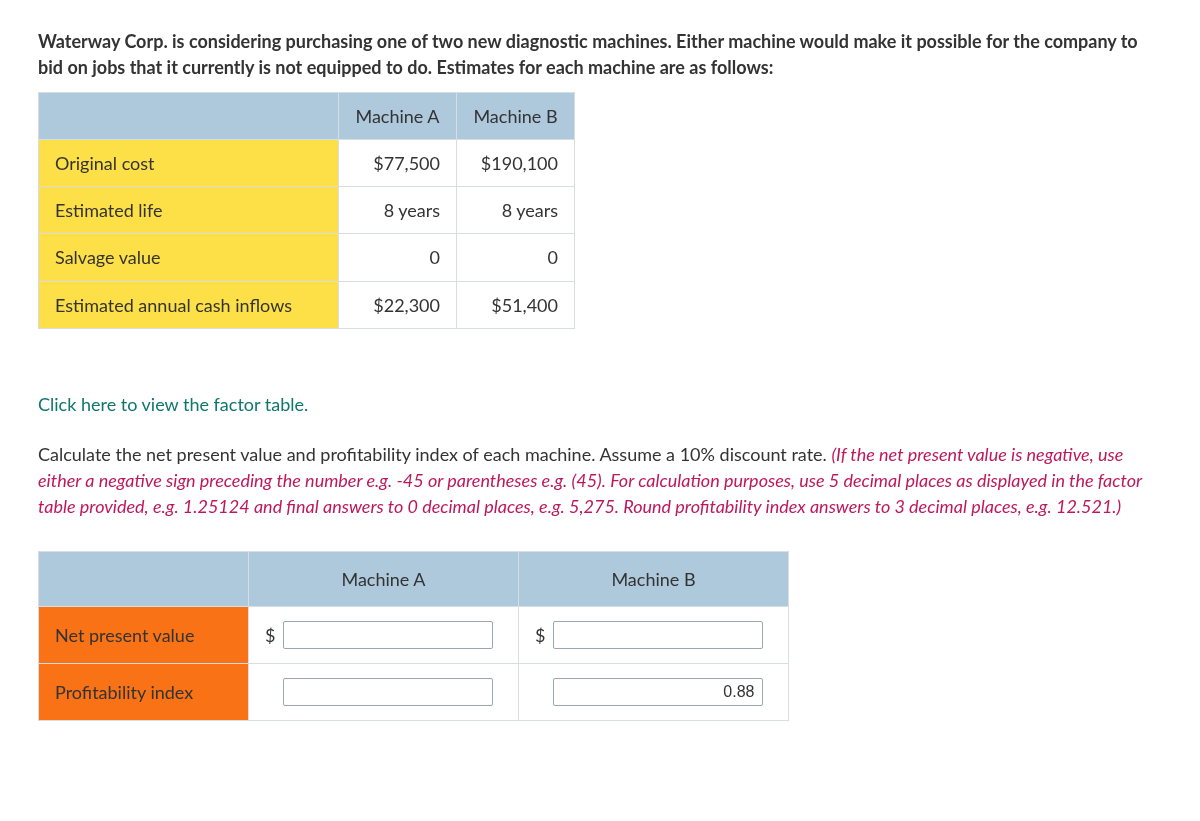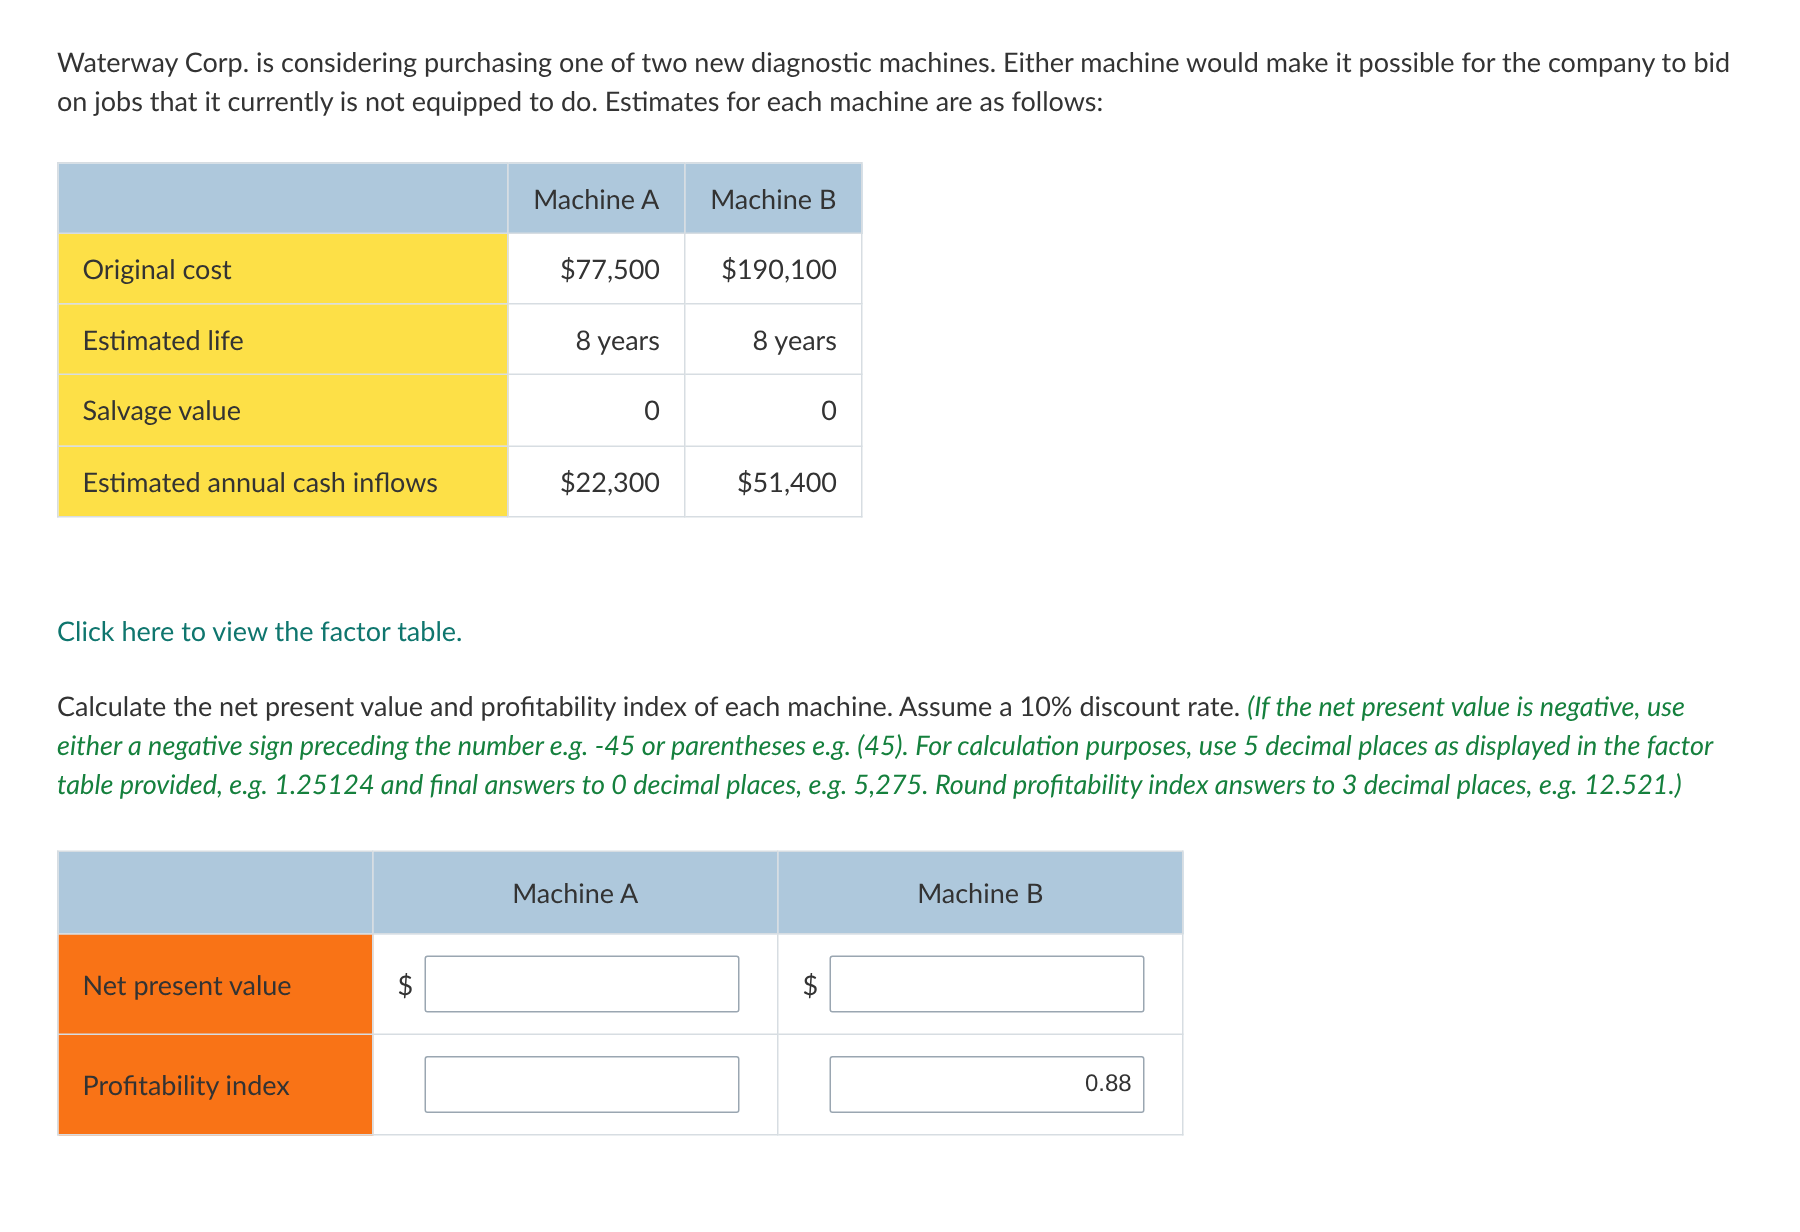--- a/index.html
+++ b/index.html
@@ -5,21 +5,21 @@
   * { box-sizing: border-box; }
   body {
     font-family: "Segoe UI", "Lato", -apple-system, Arial, sans-serif;
     color: #333;
     margin: 0;
     padding: 28px 38px;
     font-size: 18px;
     line-height: 1.45;
     background: #fff;
   }
-  .intro { margin-bottom: 28px; }
+  .intro { margin-bottom: 12px; font-weight: bold; }
   .spec-table {
     border-collapse: collapse;
     margin-bottom: 62px;
   }
   .spec-table td, .spec-table th {
     border: 1.5px solid #d7dde2;
     padding: 10px 16px;
     font-weight: 400;
     text-align: left;
   }
@@ -41,21 +41,21 @@
     min-width: 300px;
   }
   .factor-link {
     color: #0f766e;
     text-decoration: none;
     display: inline-block;
     margin-bottom: 24px;
     cursor: pointer;
   }
   .instructions { margin-bottom: 32px; }
-  .italic-note { color: #15803d; font-style: italic; }
+  .italic-note { color: #be185d; font-style: italic; }
   .answer-table {
     border-collapse: collapse;
   }
   .answer-table td, .answer-table th {
     border: 1.5px solid #d7dde2;
     padding: 14px 16px;
     font-weight: 400;
   }
   .answer-table .ahdr {
     background: #aec8dc;
@@ -70,21 +70,21 @@
   .answer-table .alabel {
     background: #f97316;
   }
   .answer-table .aval {
     background: #fff;
   }
   .input-wrap { display: flex; align-items: center; gap: 8px; }
   .ansinput {
     border: 1px solid #9aa6b1;
     border-radius: 2px;
-    height: 38px;
+    height: 28px;
     width: 210px;
     padding: 2px 8px;
     font-size: 16px;
     text-align: right;
     color: #333;
   }
 </style>
 </head>
 <body>
 

